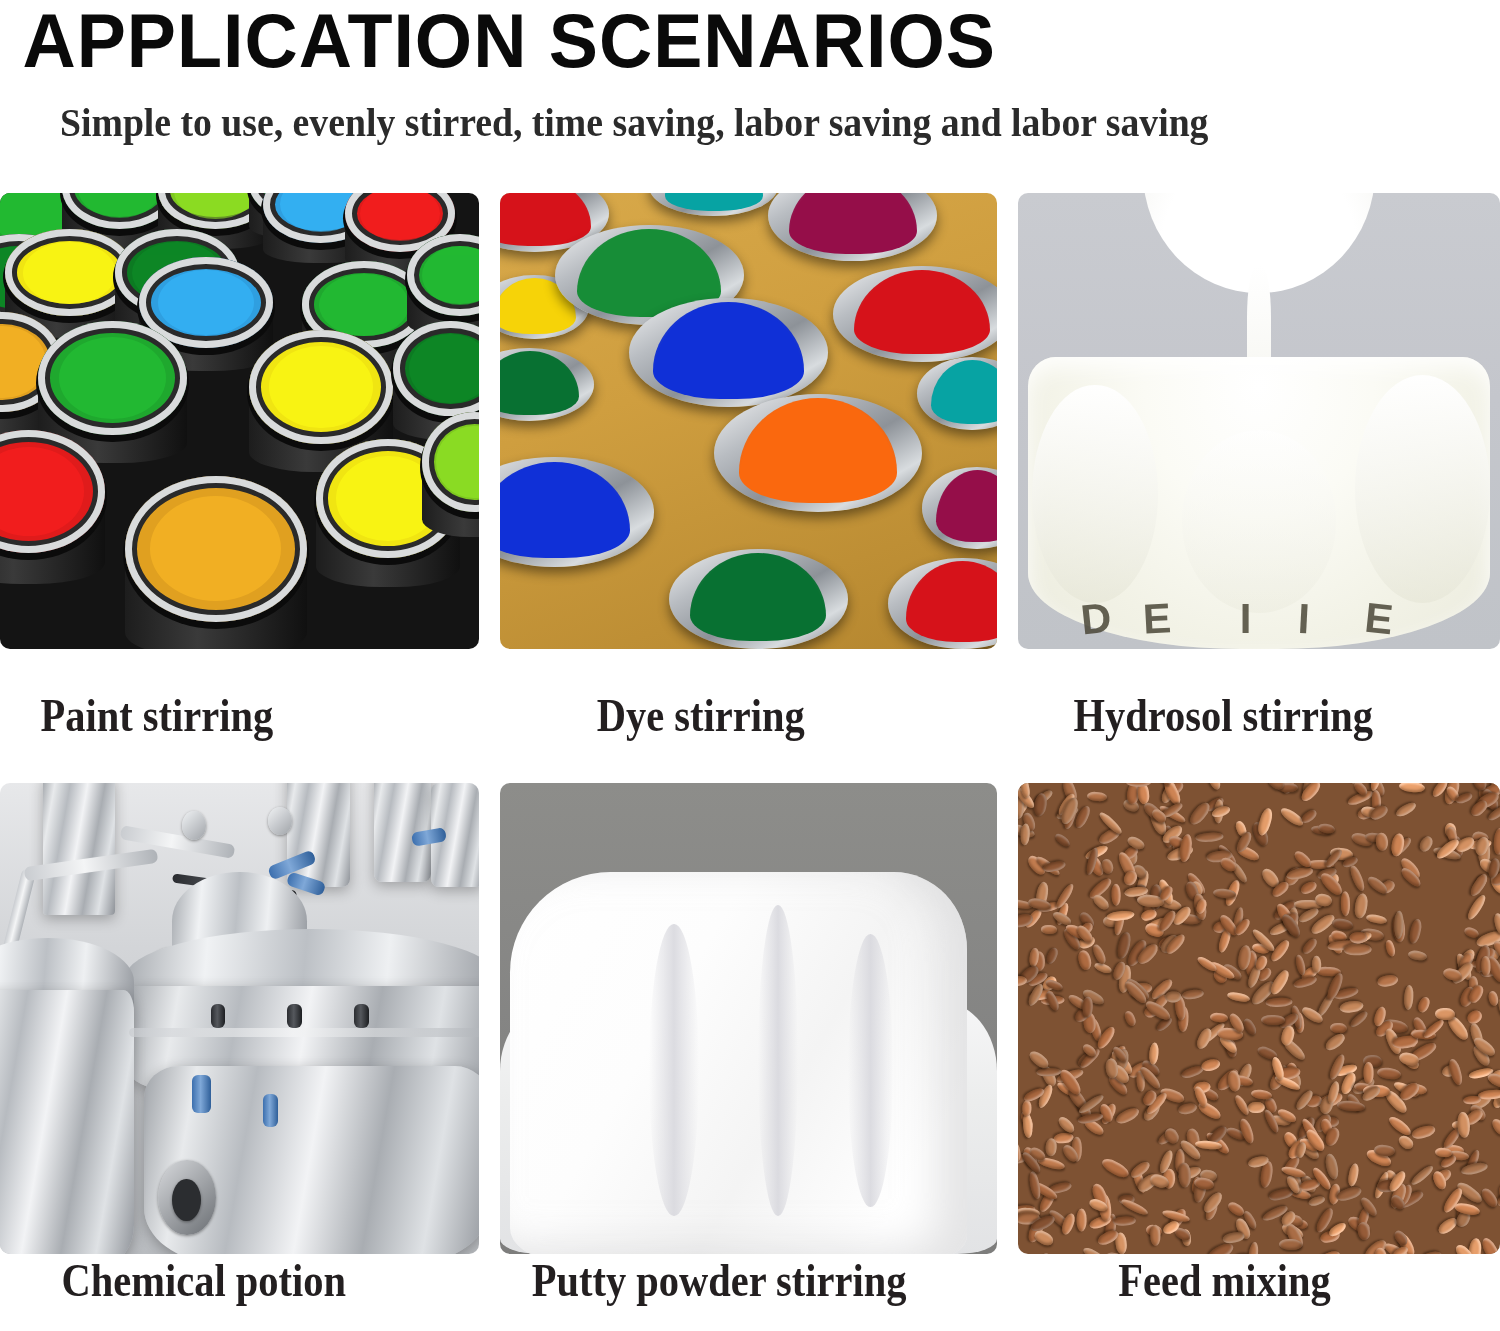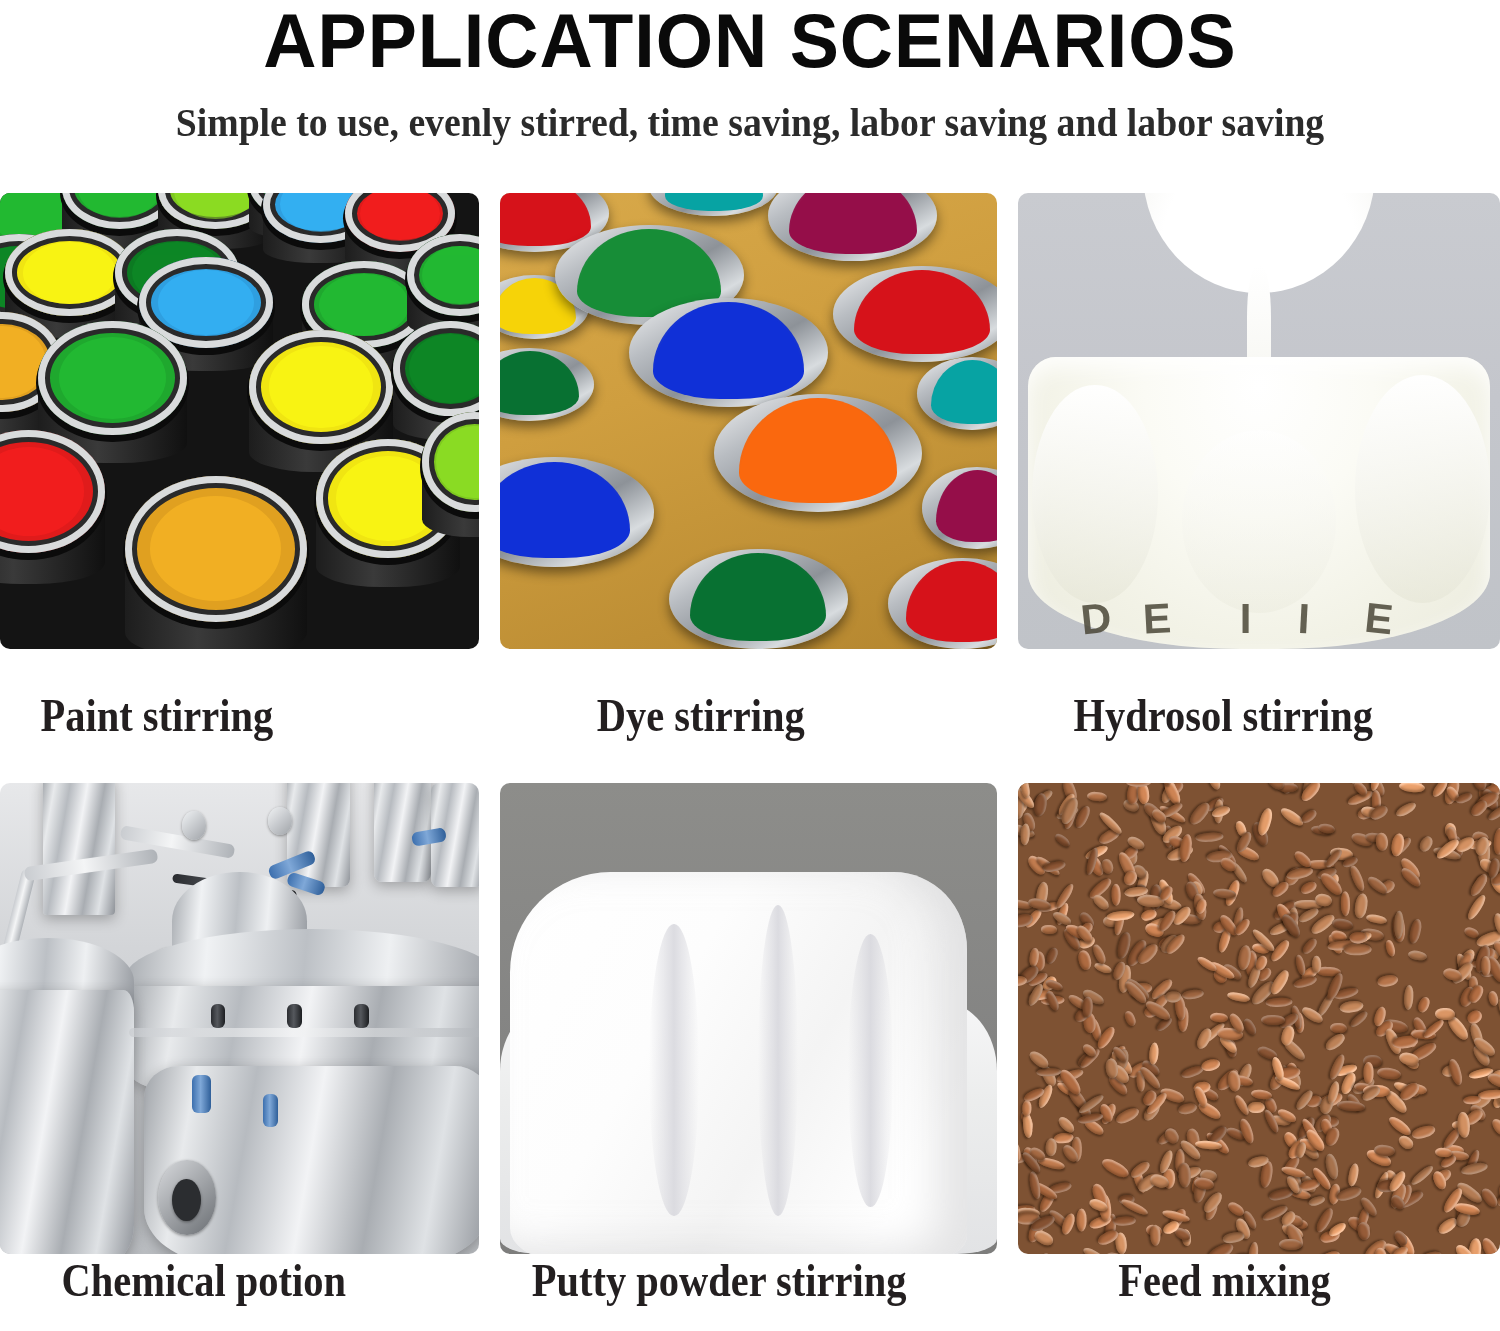--- a/index.html
+++ b/index.html
@@ -11,21 +11,21 @@
     background: #ffffff;
     overflow: hidden;
   }
 
   body {
     font-family: "Liberation Serif", "DejaVu Serif", serif;
     position: relative;
   }
 
   
-  .header { width: 1500px; text-align: center; }
+  .header { width: 1500px; }
 
   .main-title {
     font-family: "Liberation Sans", "DejaVu Sans", sans-serif;
     font-weight: 700;
     font-size: 76px;
     line-height: 78px;
     letter-spacing: 1px;
     color: #0a0a0a;
     padding-top: 2px;
     transform: scaleX(0.97);

